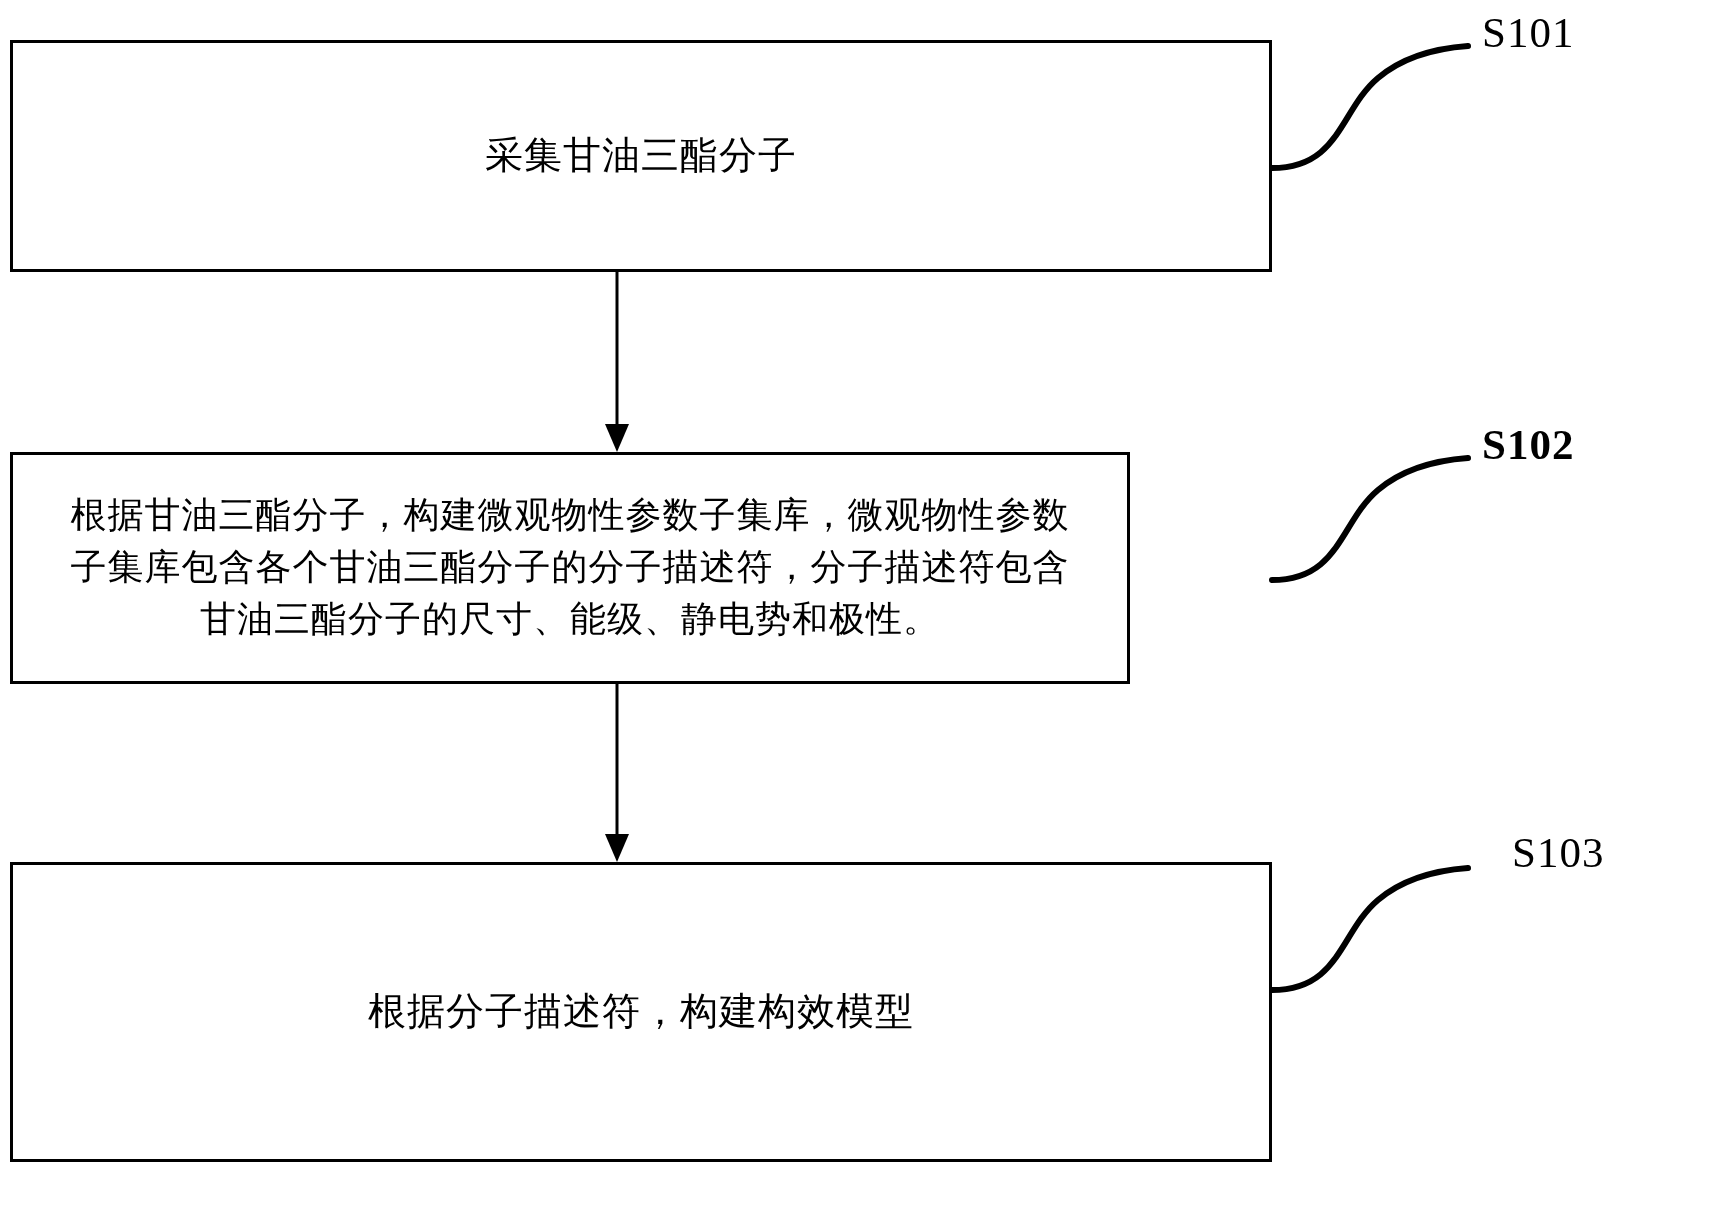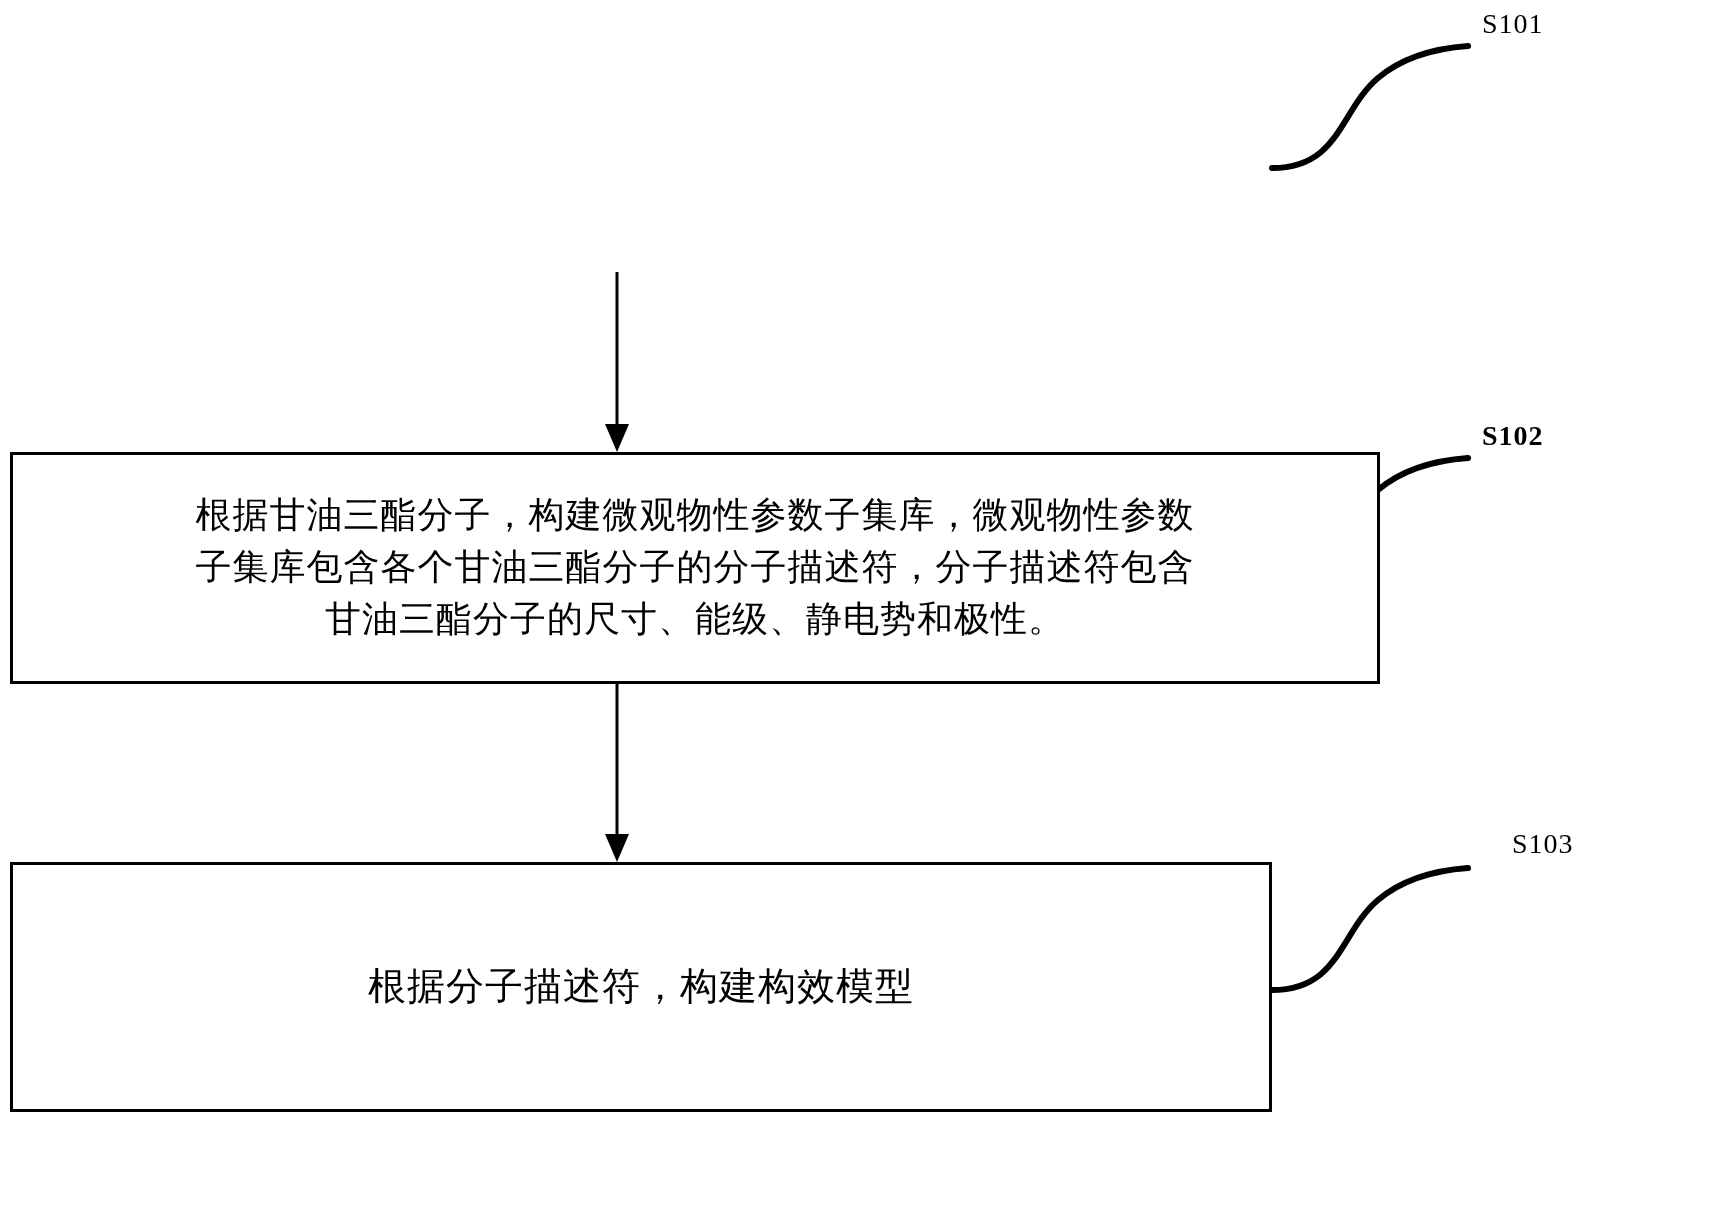--- a/index.html
+++ b/index.html
@@ -46,39 +46,39 @@
   #box-s101 {
     left: 10px;
     top: 40px;
     width: 1262px;
     height: 232px;
   }
 
   #box-s102 {
     left: 10px;
     top: 452px;
-    width: 1370px;
+    width: 1120px;
     height: 232px;
   }
   #box-s102 .box-text {
     font-size: 36px;
     line-height: 1.44;
   }
 
   #box-s103 {
     left: 10px;
     top: 862px;
     width: 1262px;
-    height: 250px;
+    height: 300px;
   }
 
   .step-label {
     position: absolute;
     font-family: "Liberation Serif", "DejaVu Serif", serif;
-    font-size: 28px;
+    font-size: 43px;
     color: #000000;
     letter-spacing: 1px;
     white-space: nowrap;
   }
 
   #label-s101 { left: 1482px; top: 8px; }
   #label-s102 { left: 1482px; top: 420px; font-weight: bold; }
   #label-s103 { left: 1482px; top: 828px; margin-left: 30px; }
 
   .svg-layer {
@@ -106,20 +106,23 @@
       <polygon points="617,862 605,834 629,834" fill="#000000"></polygon>
     </g>
 
     <path d="M 1272,168 C 1340,168 1340,110 1378,78 C 1404,56 1440,48 1468,46" stroke="#000000" stroke-width="6" fill="none" stroke-linecap="round"></path>
 
     <path d="M 1272,580 C 1340,580 1340,522 1378,490 C 1404,468 1440,460 1468,458" stroke="#000000" stroke-width="6" fill="none" stroke-linecap="round"></path>
 
     <path d="M 1272,990 C 1340,990 1340,932 1378,900 C 1404,878 1440,870 1468,868" stroke="#000000" stroke-width="6" fill="none" stroke-linecap="round"></path>
   </svg>
 
+  <div class="flow-box" id="box-s101">
+    <div class="box-text">采集甘油三酯分子</div>
+  </div>
 
   <div class="flow-box" id="box-s102">
     <div class="box-text">根据甘油三酯分子，构建微观物性参数子集库，微观物性参数
 子集库包含各个甘油三酯分子的分子描述符，分子描述符包含
 甘油三酯分子的尺寸、能级、静电势和极性。</div>
   </div>
 
   <div class="flow-box" id="box-s103">
     <div class="box-text">根据分子描述符，构建构效模型</div>
   </div>

